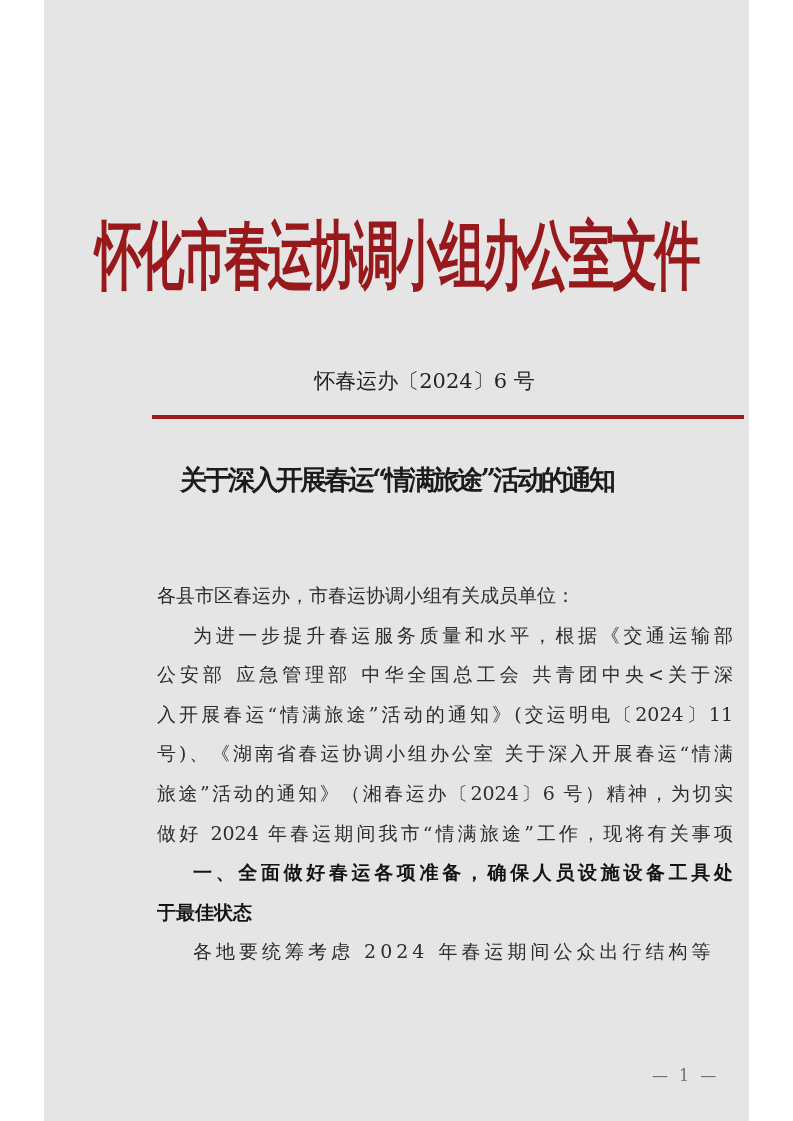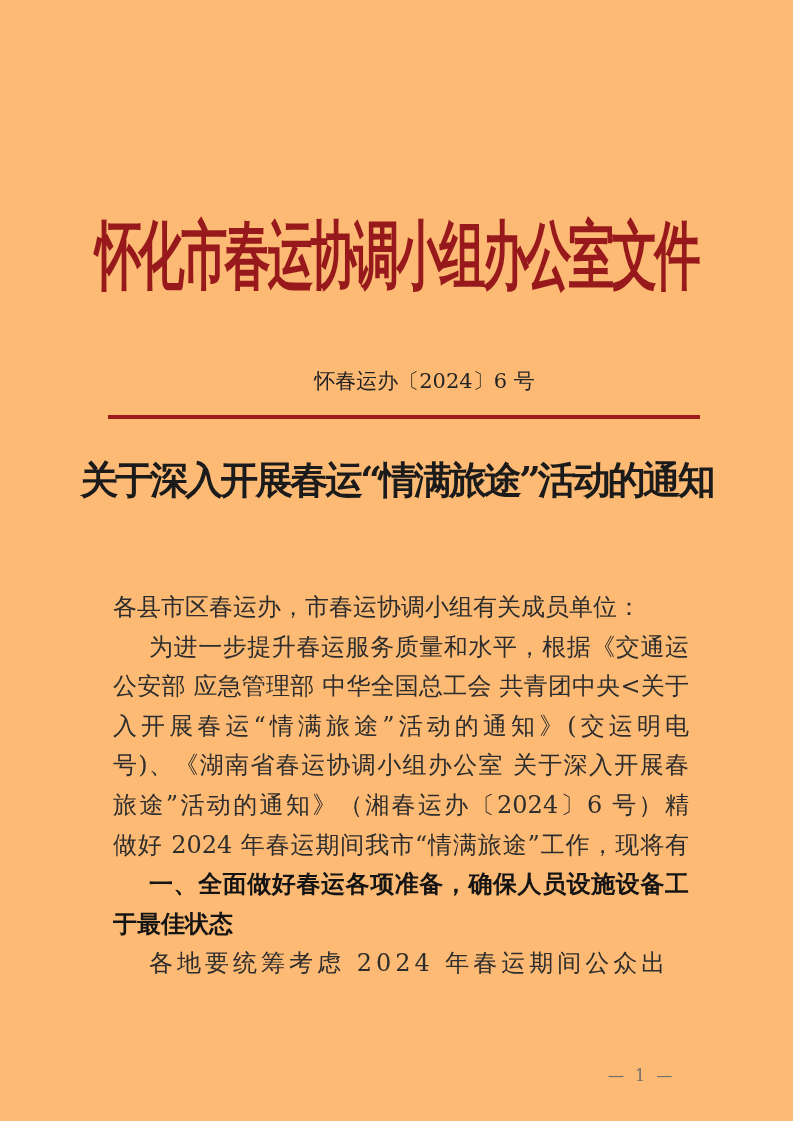--- a/index.html
+++ b/index.html
@@ -1,21 +1,21 @@
 <!DOCTYPE html>
 <html><head>
 <meta charset="utf-8">
 <style>
   html, body { margin:0; padding:0; background:#ffffff; }
   .page {
     position:relative;
-    width:793px;
+    width:705px;
     height:1121px;
     margin:0 auto;
-    background:#fdba74;
+    background:#e5e5e5;
     overflow:hidden;
     font-family:"DejaVu Serif","Liberation Serif",serif;
   }
   
   .letterhead {
     position:absolute;
     top:206px; left:0; width:100%;
     text-align:center;
     font-size:46px;
     font-weight:700;
@@ -41,26 +41,26 @@
     background:#9e1d1b;
   }
   .doc-title {
     position:absolute;
     top:456px; left:0; width:100%;
     text-align:center;
     font-weight:700;
     color:#1b1b1b;
   }
   .doc-title .t1 { font-size:34px; line-height:47px; letter-spacing:-3px; white-space:nowrap; }
-  .doc-title .t2 { font-size:38px; line-height:47px; letter-spacing:-3px; white-space:nowrap; }
+  .doc-title .t2 { font-size:27px; line-height:47px; letter-spacing:-3px; white-space:nowrap; }
   .body-text {
     position:absolute;
-    top:588px; left:113px;
+    top:576px; left:113px;
     width:576px;
-    font-size:24px;
+    font-size:19px;
     color:#2d2d2d;
   }
   .bline {
     height:39.6px;
     line-height:39.6px;
     overflow:hidden;
   }
   .bline.just { text-align:justify; text-align-last:justify; }
   .bline.indent { text-indent:36px; }
   .bline.hei {

